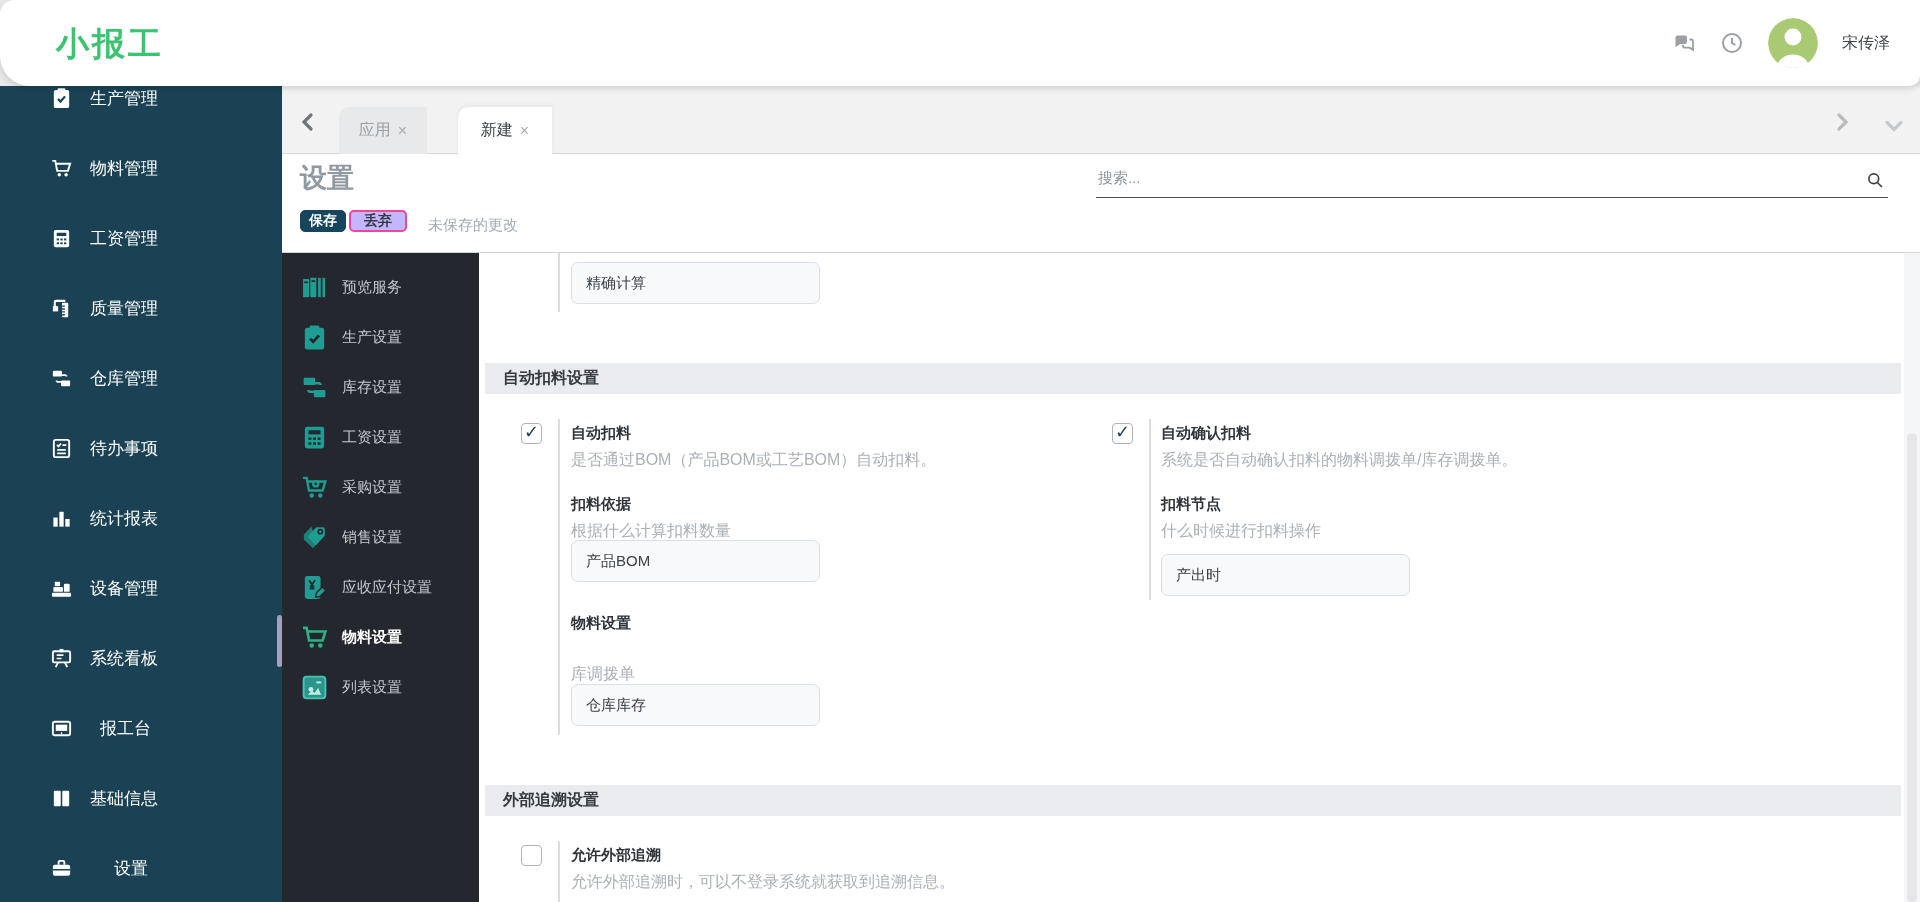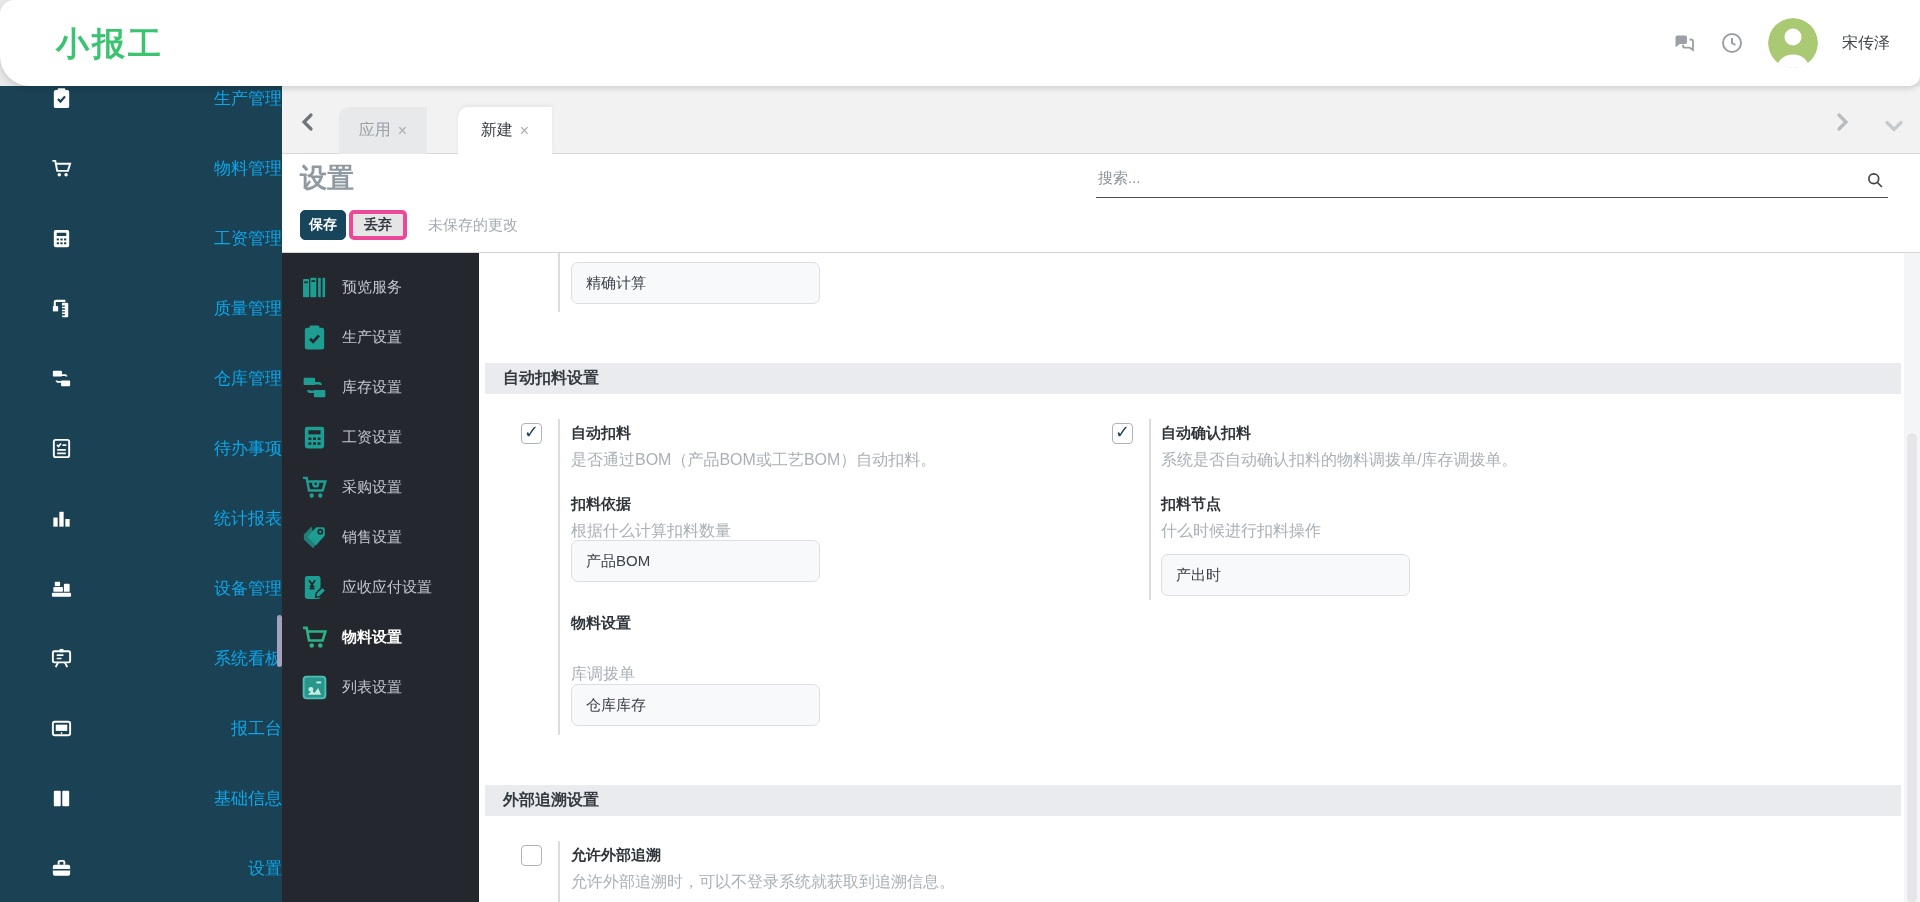--- a/index.html
+++ b/index.html
@@ -17,21 +17,21 @@
     display:flex; align-items:center; gap:24px; }
   .hdr-icon { width:24px; height:24px; color:#9aa0a5; cursor:pointer; }
   .hdr-icon svg { width:100%; height:100%; }
   .avatar { width:50px; height:50px; border-radius:50%; overflow:hidden; cursor:pointer; }
   .username { font-size:16px; color:#3e444a; cursor:pointer; }
 
   
   .main-sidebar { position:absolute; left:0; top:86px; bottom:0; width:282px;
     background:#1a4254; overflow:hidden; z-index:1; }
   .ms-item { height:70px; display:flex; align-items:center; padding-left:50px;
-    gap:17px; color:#0ea5e9; font-size:17px; cursor:pointer;justify-content:space-between; }
+    gap:17px; color:#ffffff; font-size:17px; cursor:pointer; }
   .ms-item:first-child { margin-top:-23px; }
   .ms-icon { width:23px; height:23px; flex:0 0 23px; color:#ffffff; }
   .ms-icon svg { width:100%; height:100%; }
   .ms-label.indent-1 { margin-left:10px; }
   .ms-label.indent-2 { margin-left:24px; }
   .ms-scroll-thumb { position:absolute; right:0; top:529px; width:5px; height:52px;
     background:#a5a0bd; border-radius:3px; }
 
   
   .workspace { position:absolute; left:282px; top:86px; right:0; bottom:0; }
@@ -52,24 +52,24 @@
   .tab.active { left:176px; width:94px; background:#ffffff; color:#3a4046;
     box-shadow:0 -2px 4px rgba(0,0,0,.05); }
   .tab-label { font-size:16px; }
   .tab-close { font-size:16px; color:#a6acb2; cursor:pointer; }
 
   
   .control-panel { position:absolute; left:0; right:0; top:68px; height:99px;
     background:#ffffff; border-bottom:1px solid #d5d5d5; }
   .cp-title { position:absolute; left:18px; top:6px; font-size:27px; font-weight:bold;
     color:#8f99a1; }
-  .btn { position:absolute; top:56px; height:30px; border-radius:5px; font-size:14px;
+  .btn { position:absolute; top:56px; height:22px; border-radius:5px; font-size:14px;
     font-weight:bold; cursor:pointer; font-family:inherit; }
   .btn-save { left:18px; width:46px; background:#17465c; color:#ffffff; border:1px solid #17465c; }
-  .btn-discard { left:67px; width:58px; background:#e5e5e5; color:#333b41; border:4px solid #ec4899; }
+  .btn-discard { left:67px; width:58px; background:#c4b5fd; color:#333b41; border:2px solid #ec4899; }
   .unsaved { position:absolute; left:146px; top:62px; font-size:15px; color:#a4abb2; }
   .search-box { position:absolute; left:814px; top:10px; width:792px; height:34px;
     border-bottom:1px solid #4a4d52; }
   .search-box input { width:100%; height:100%; border:none; outline:none; background:transparent;
     font-size:15px; color:#333; padding:0 34px 6px 2px; font-family:inherit; }
   .search-box input::placeholder { color:#8d959c; }
   .search-icon { position:absolute; right:4px; top:7px; width:18px; height:18px; color:#3c4045; cursor:pointer; }
   .search-icon svg { width:100%; height:100%; }
 
   

